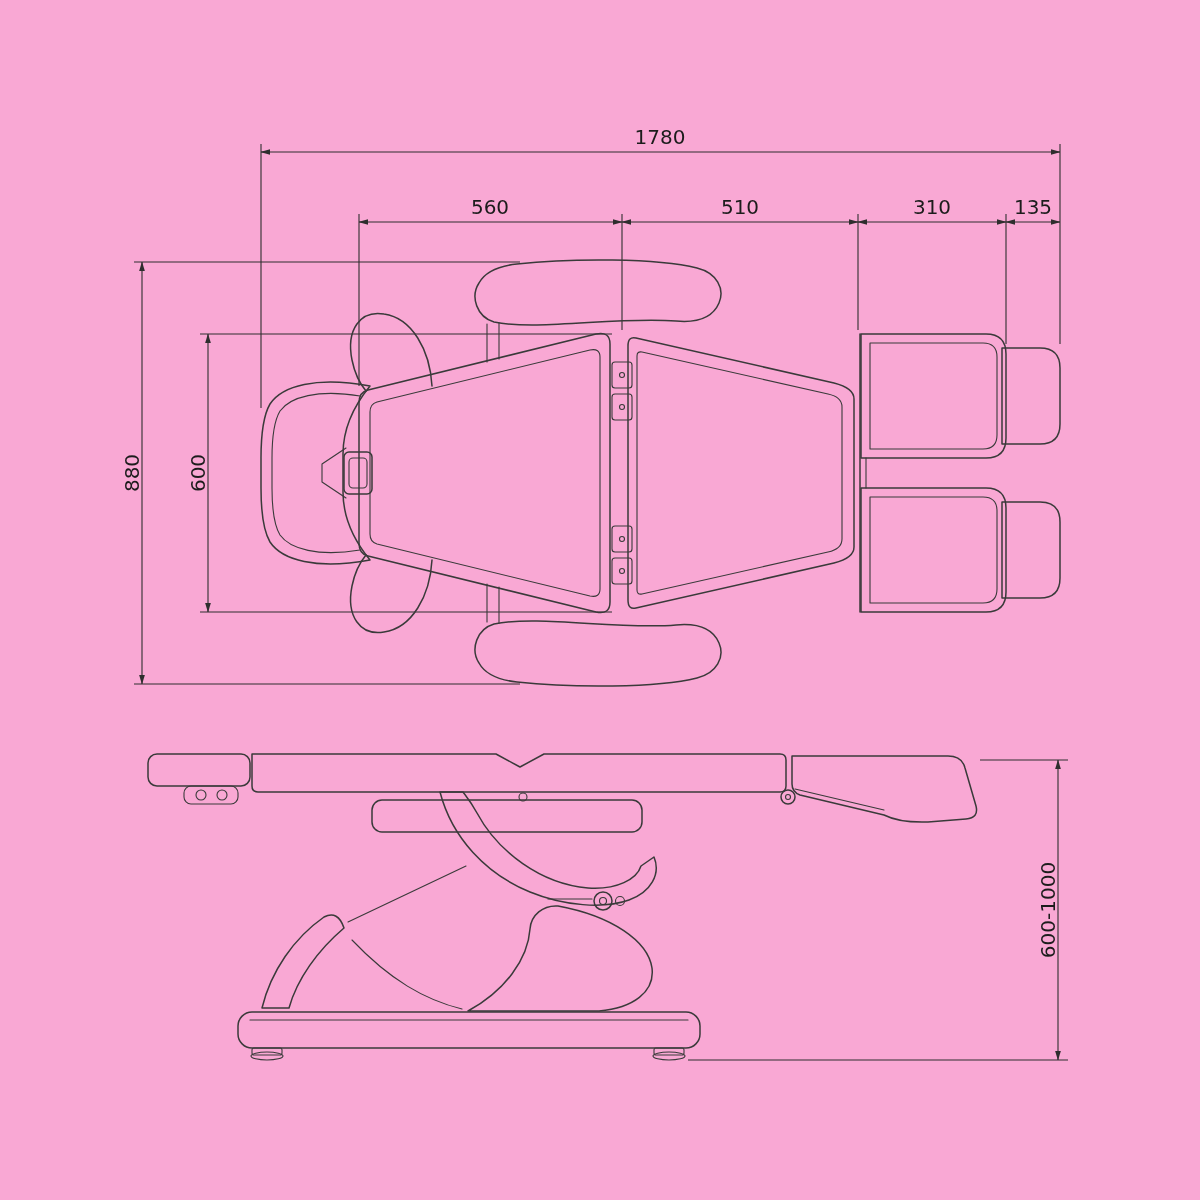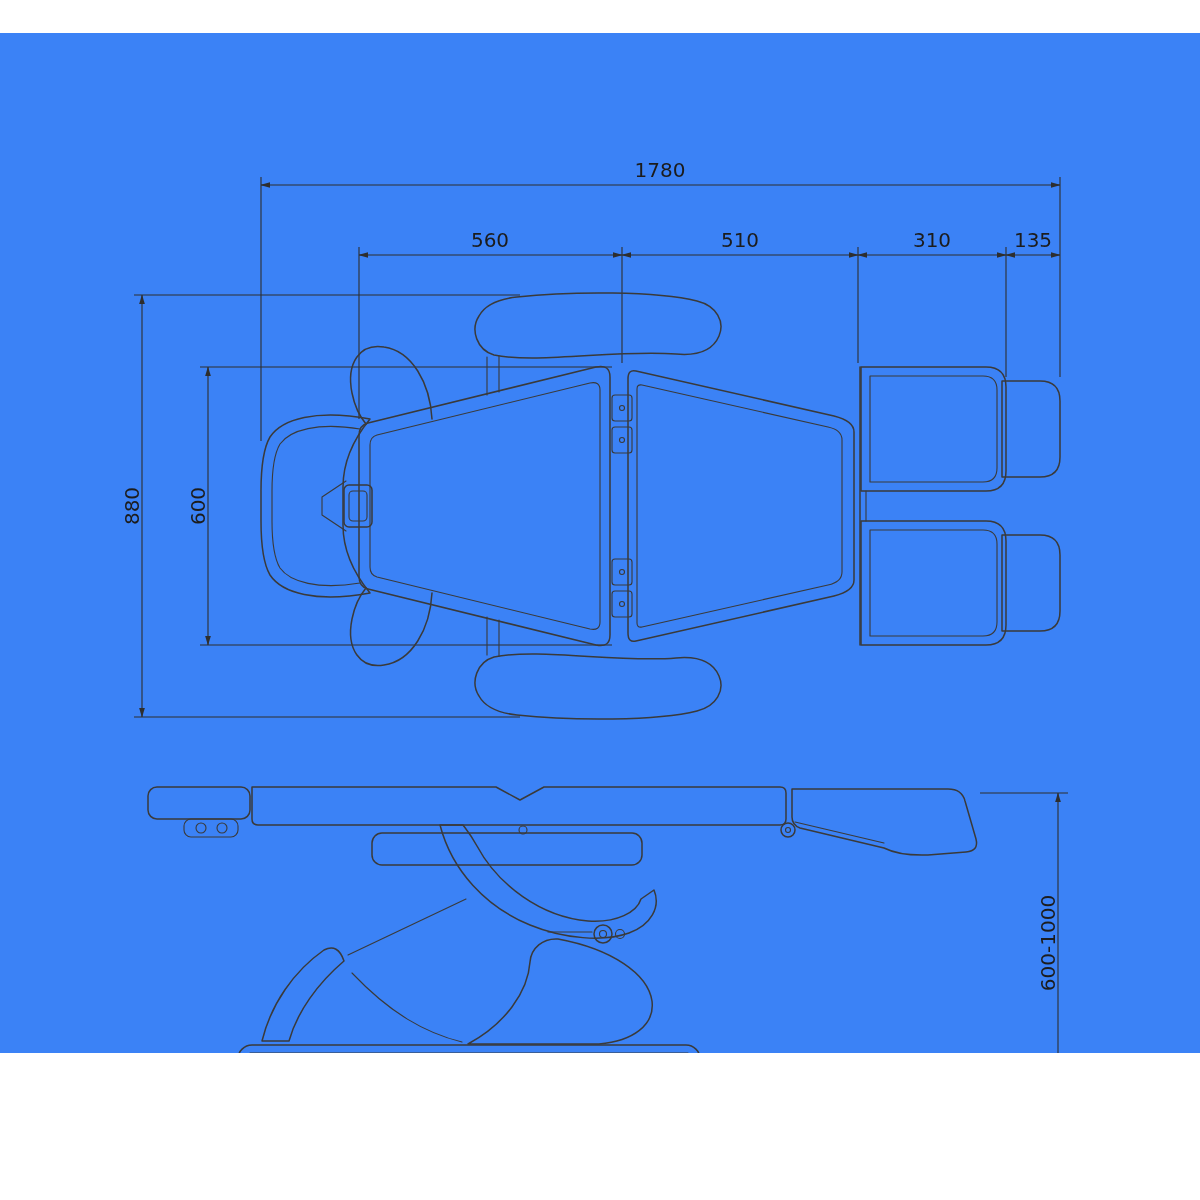--- a/index.html
+++ b/index.html
@@ -1,21 +1,20 @@
 <!DOCTYPE html>
 <html><head>
 <meta charset="utf-8">
 <style>
   html, body { margin: 0; padding: 0; background: #ffffff; }
   .canvas {
-    width: 1200px; height: 1020px;
-    background: #3b82f6;
+    width: 1200px; height: 1200px;
+    background: #f9a8d4;
     position: relative;
     font-family: "DejaVu Sans", sans-serif;
-    margin-top: 33px;
   }
   svg { display: block; }
   svg text {
     font-family: "DejaVu Sans", sans-serif;
     font-size: 20px;
     fill: #1c1c1c;
     stroke: none;
   }
   .dims line { stroke-width: 1.1px; fill: none; }
   .art path, .art rect, .art circle, .art ellipse, .art line {

